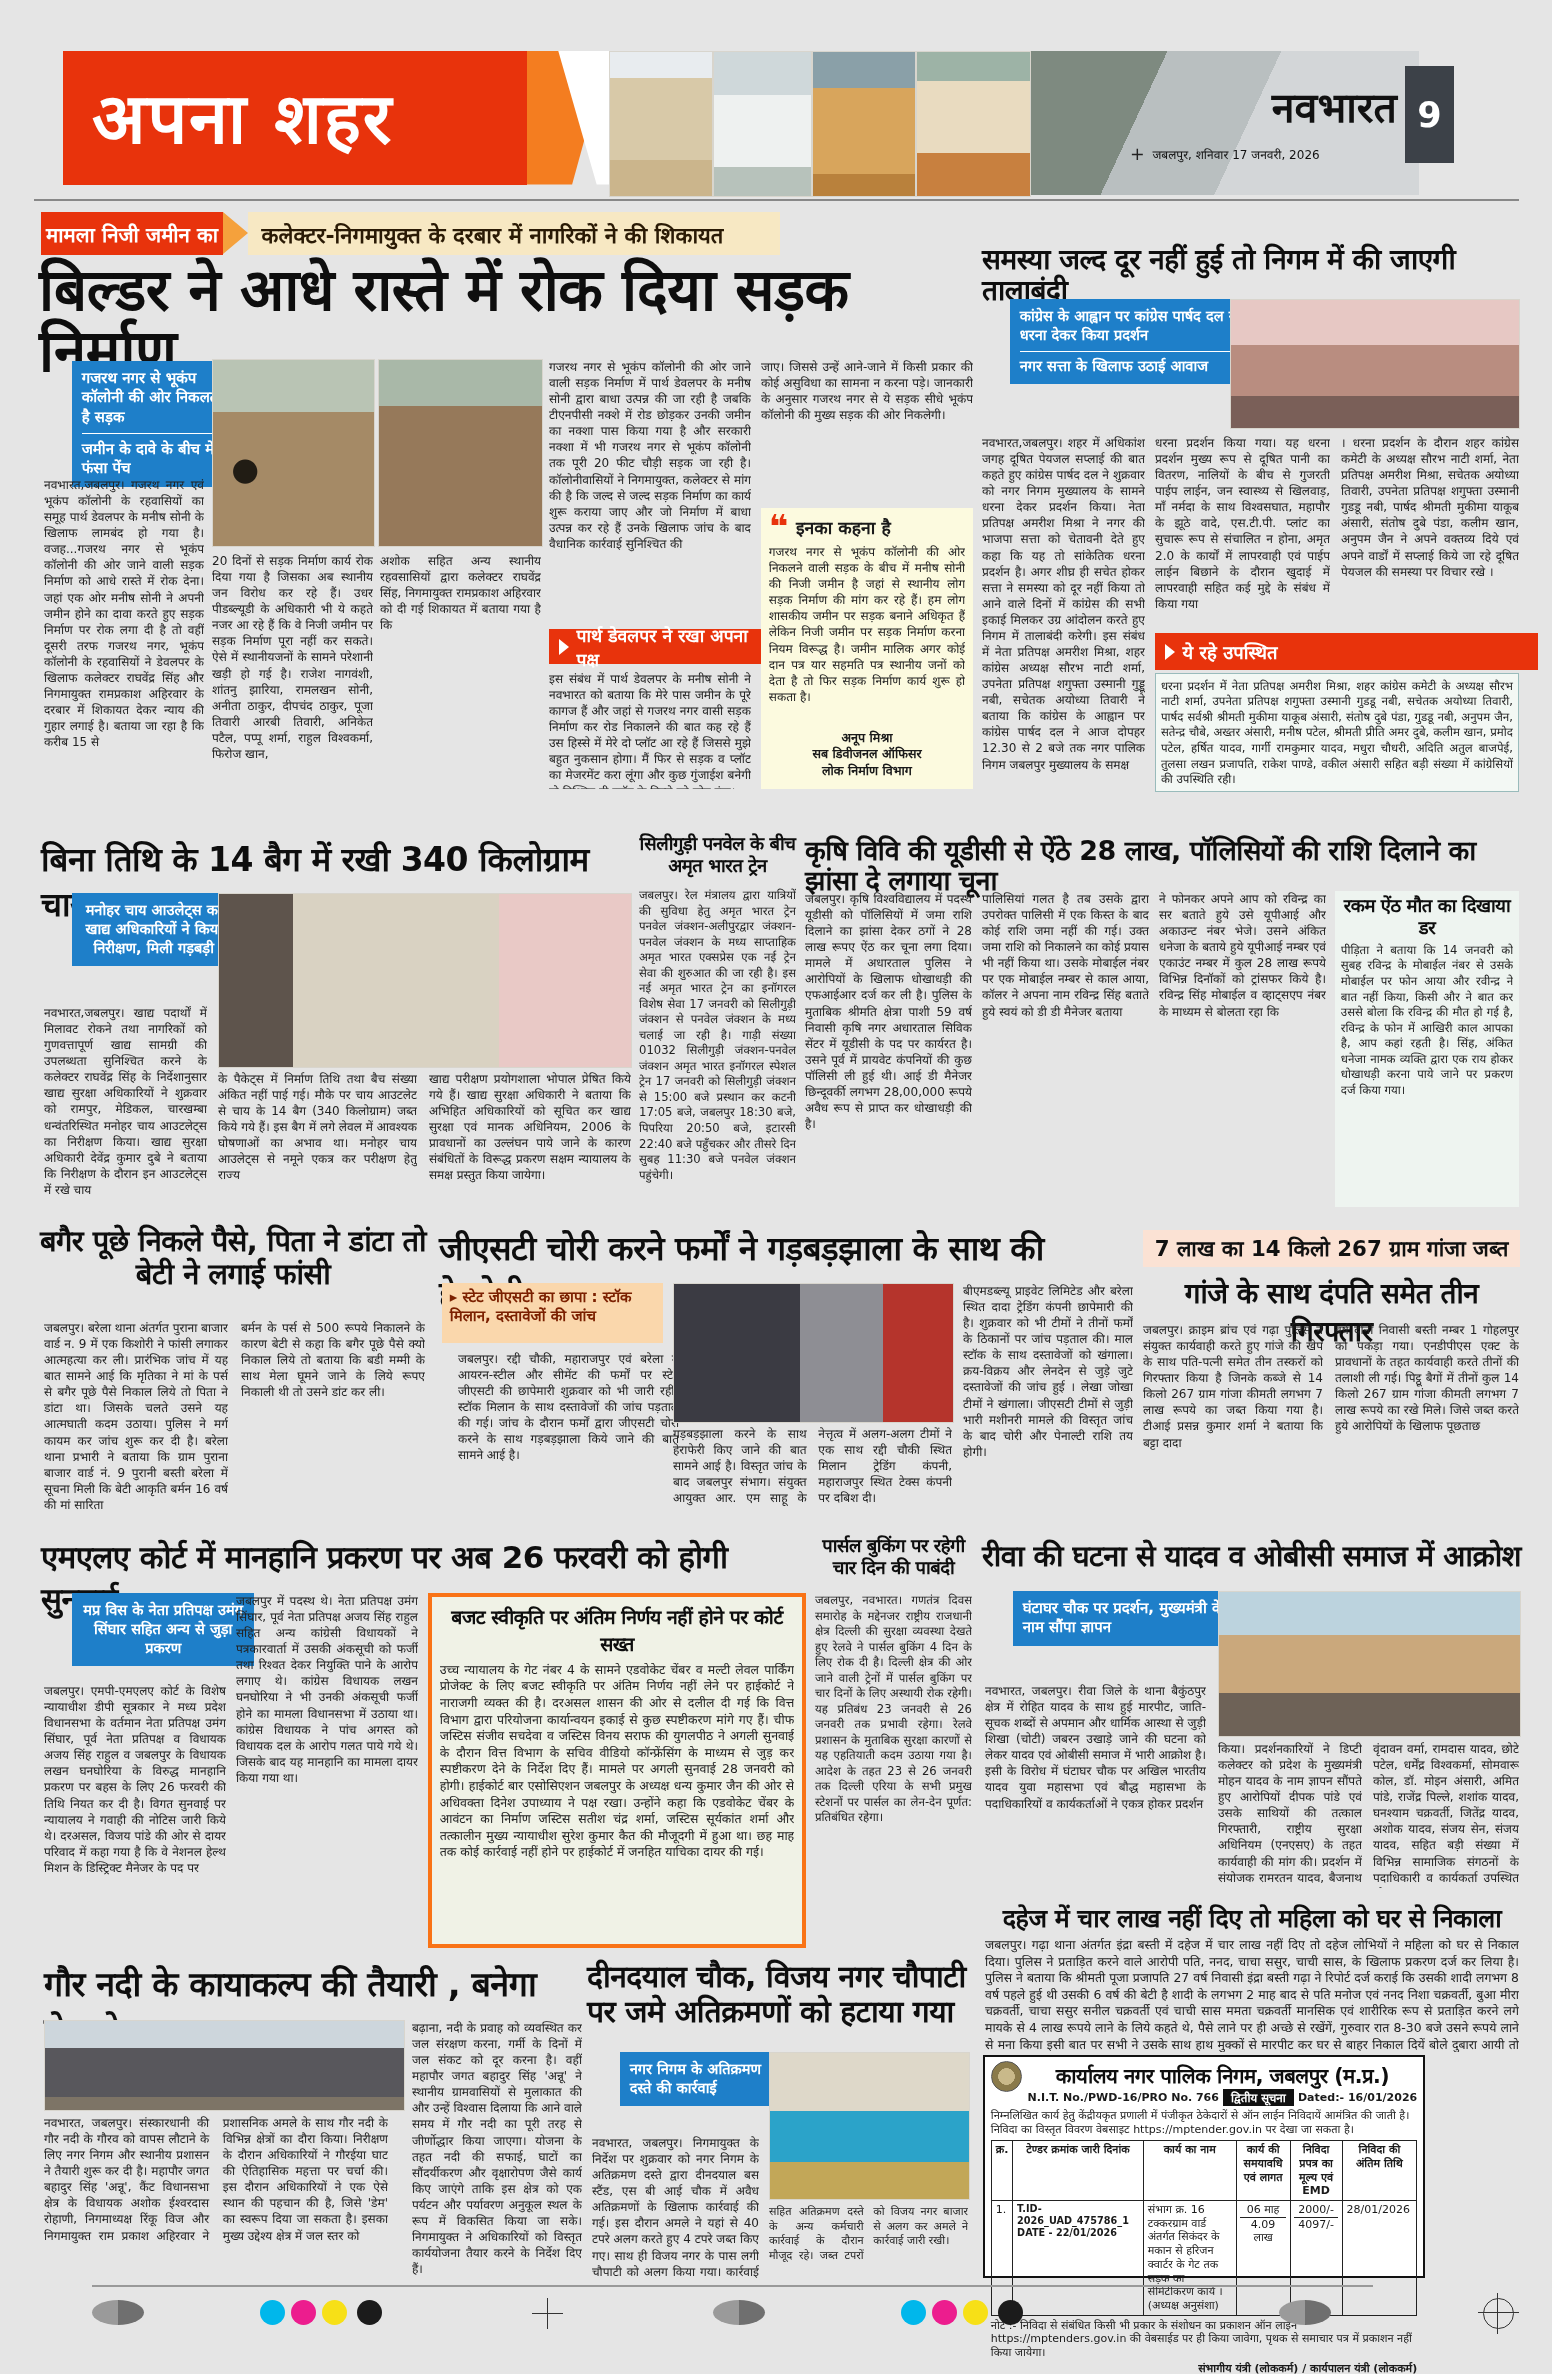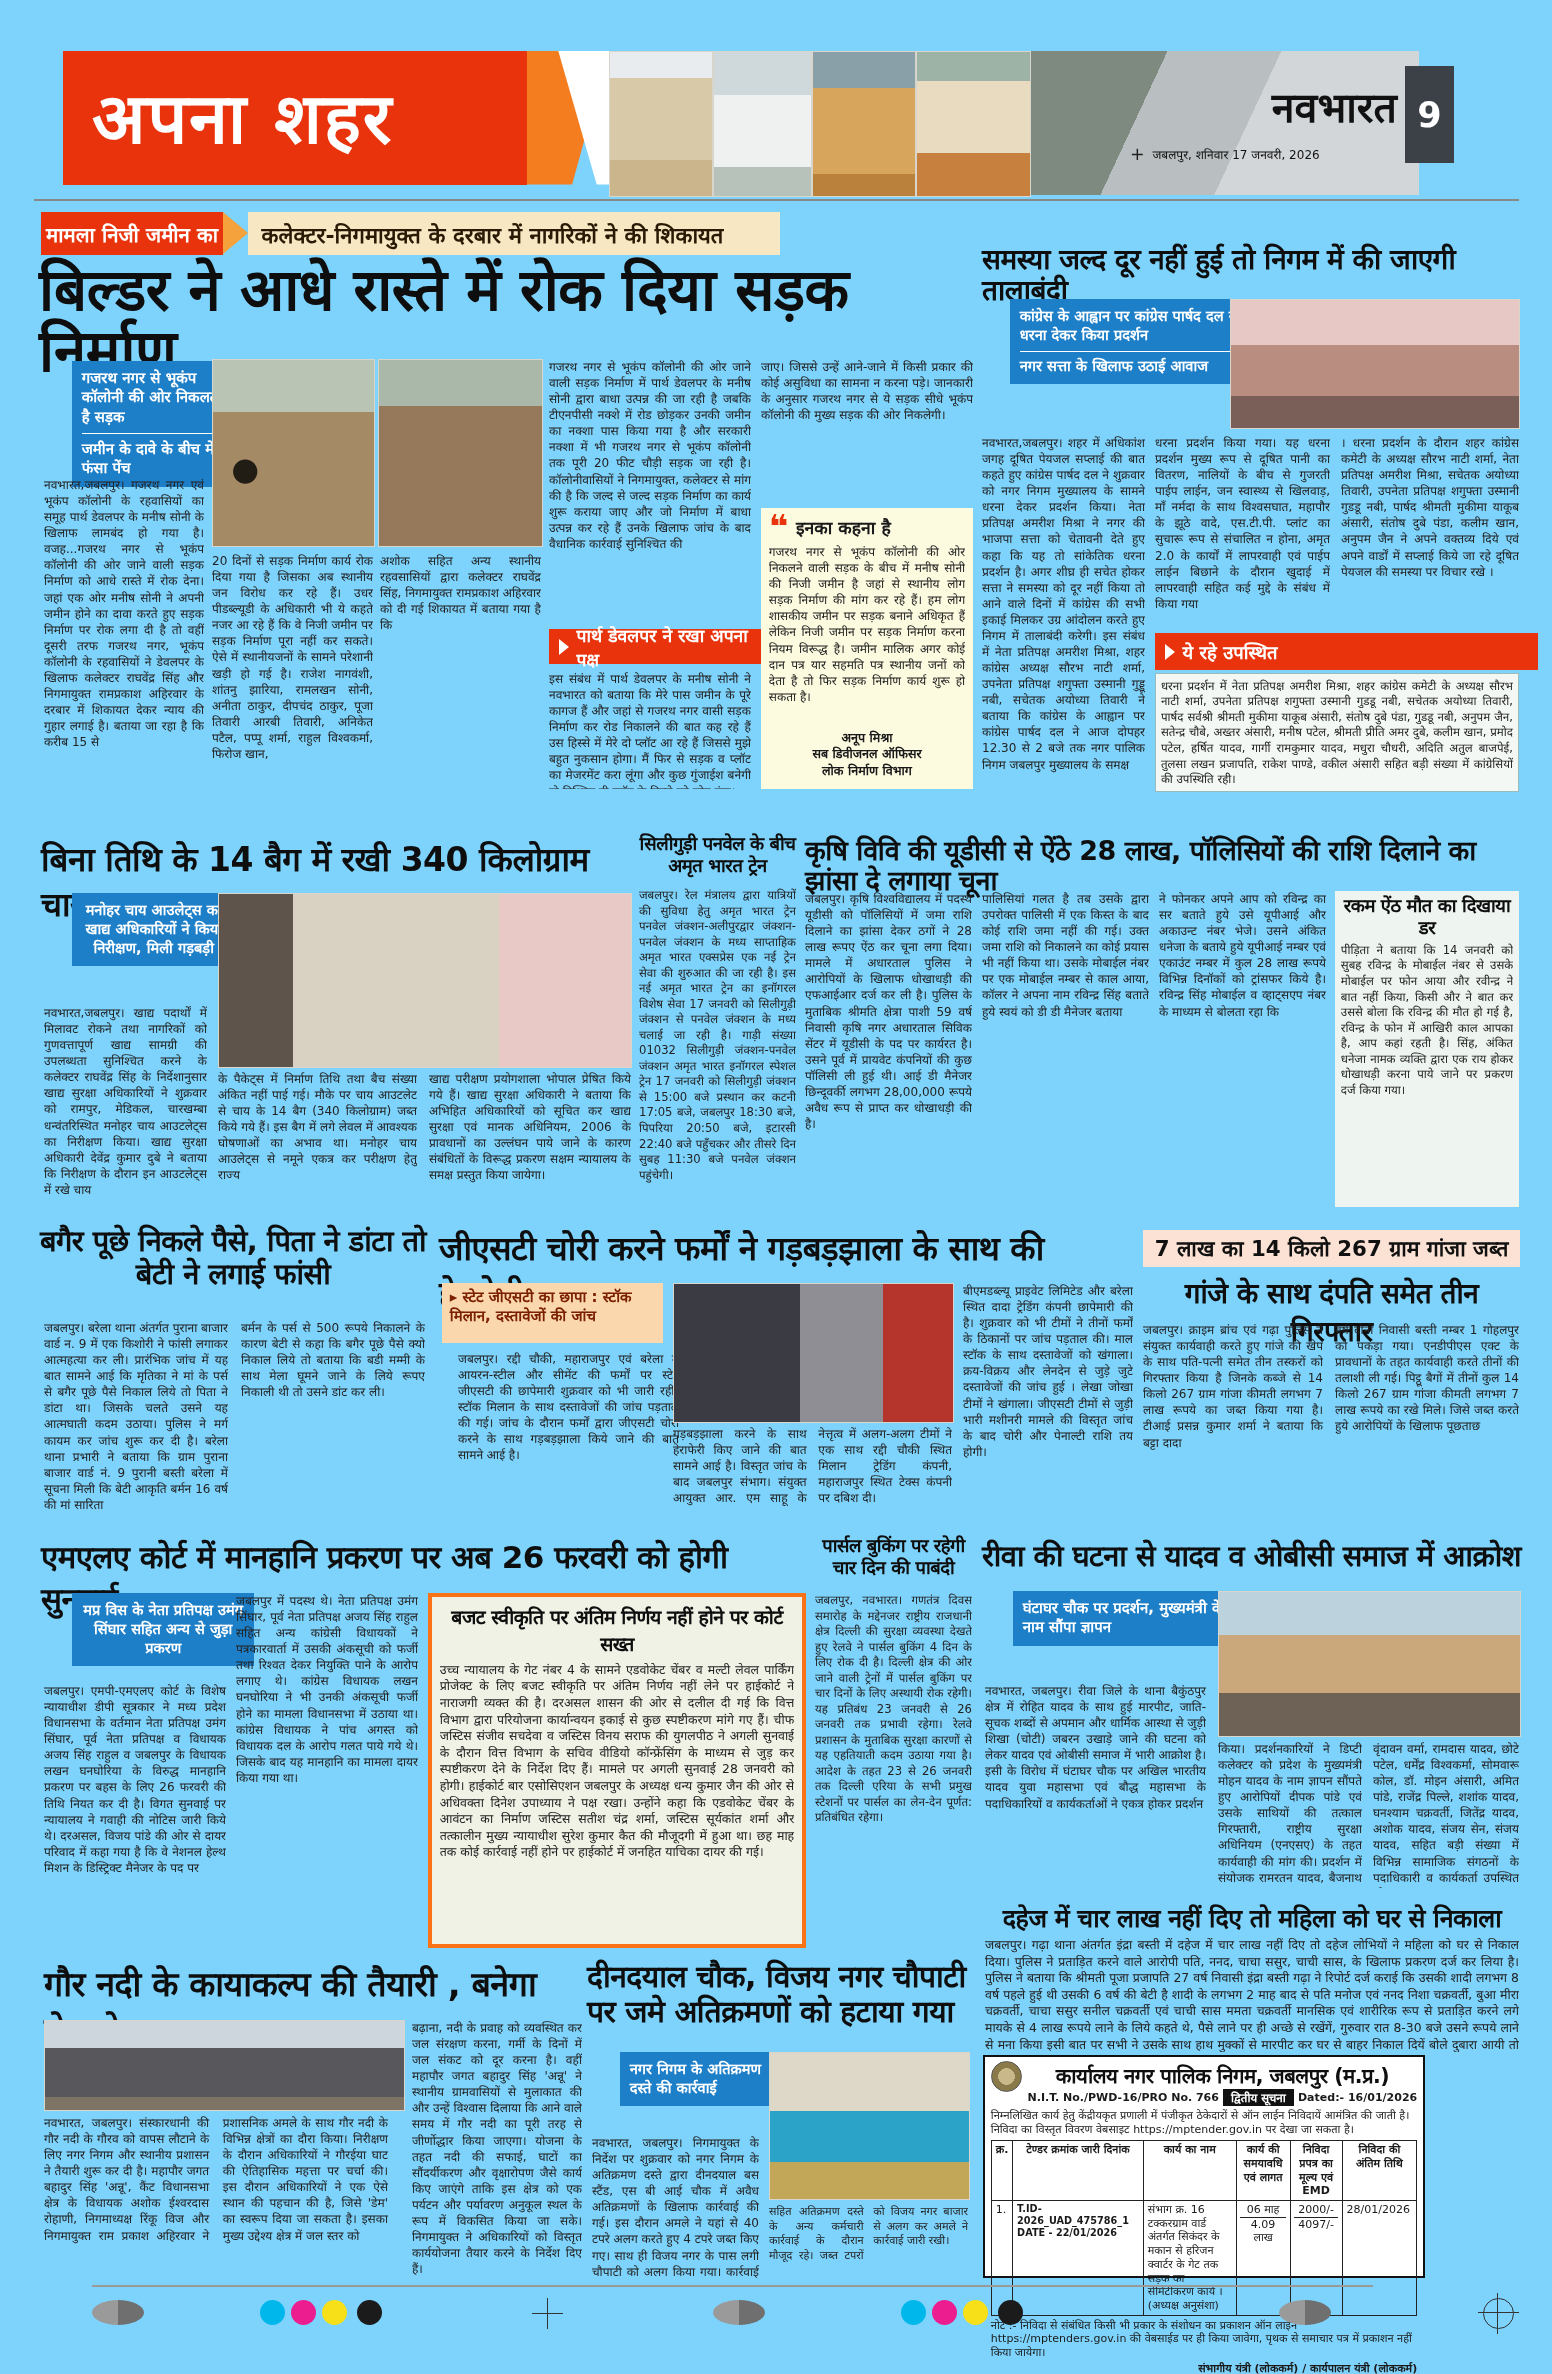--- a/index.html
+++ b/index.html
@@ -1,16 +1,16 @@
 <!DOCTYPE html>
 <html><head>
 <meta charset="utf-8">
 <style>
   html,body{margin:0;padding:0;background:#c9c9c9;}
-  .page{position:relative;width:1553px;height:2375px;background:#7dd3fc;margin:0 auto;
+  .page{position:relative;width:1553px;height:2375px;background:#e5e5e5;margin:0 auto;
         font-family:"DejaVu Sans","Liberation Sans",sans-serif;color:#1a1a1a;overflow:hidden;}
   .abs{position:absolute;}
   .body{font-size:12px;line-height:1.34;text-align:justify;color:#222;overflow:hidden;}
   .hl{font-weight:bold;color:#0e0e0e;letter-spacing:-0.5px;}
   .photo{background:#b9b2a6;overflow:hidden;border:1px solid #d8d5cd;}
   .bluebox{background:#1e7fc9;color:#fff;font-weight:bold;padding:7.8px 9.7px;line-height:1.3;margin-left:28px;}
   .bluebox .rule{border-top:1.9px solid #fff;margin:5.8px 0;}
   .redstrip{background:#e8330c;color:#fff;font-weight:bold;display:flex;align-items:center;padding:0 9.7px;}
   .redstrip .notch{width:0;height:0;border-top:8.7px solid transparent;border-bottom:8.7px solid transparent;border-left:10.7px solid #fff;margin-right:7.8px;flex:0 0 auto;}
   .creambox{background:#fcfadf;}

